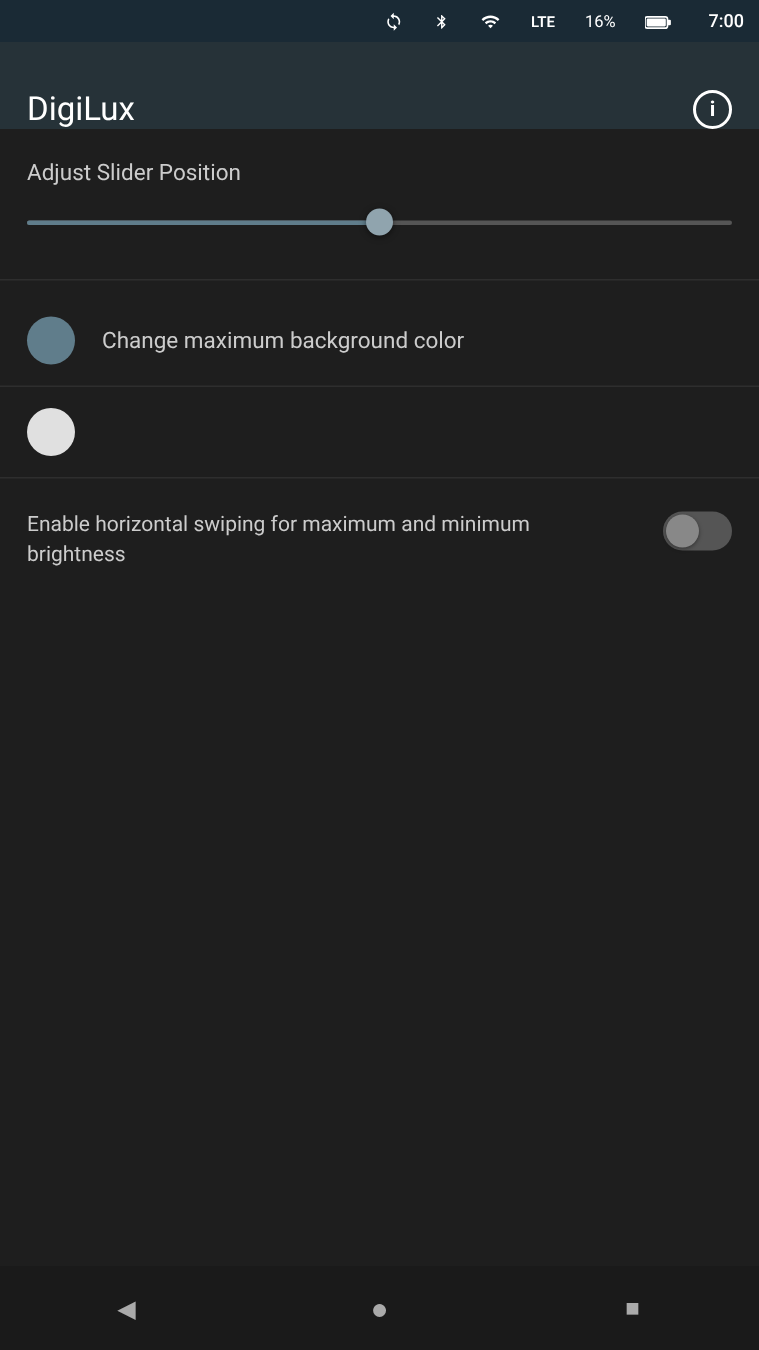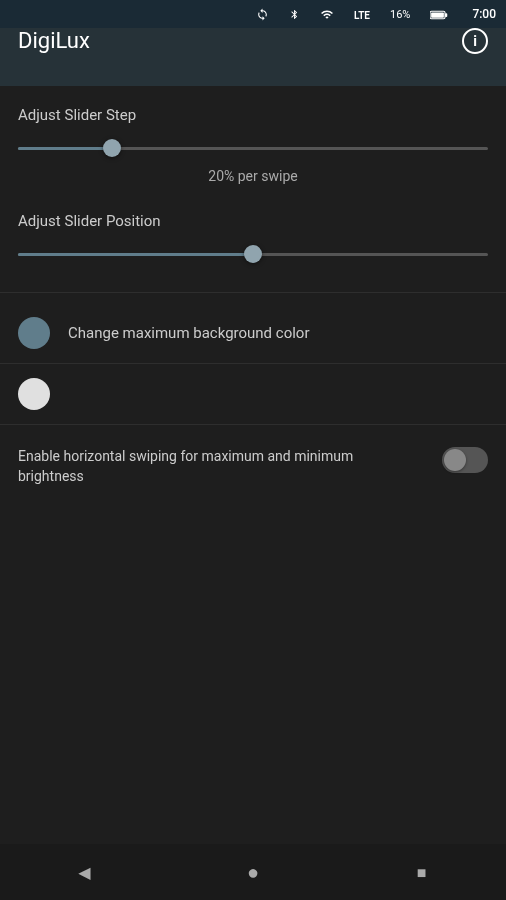--- a/index.html
+++ b/index.html
@@ -41,21 +41,21 @@
       font-size: 12px;
       font-weight: 500;
       margin-left: 4px;
     }
 
     
     .app-bar {
       background-color: #263238;
       height: 58px;
       display: flex;
-      align-items: flex-start;
+      align-items: flex-end;
       justify-content: space-between;
       padding: 0 18px;
     }
 
     .app-title {
       font-size: 22px;
       font-weight: 400;
       color: #ffffff;
     }
 
@@ -266,30 +266,20 @@
   </div>
 </div>
 
 <div class="app-bar">
   <span class="app-title">DigiLux</span>
   <div class="info-icon">i</div>
 </div>
 
 <div class="content">
 
-  <div class="section">
-    <div class="section-title">Adjust Slider Step</div>
-    <div class="slider-container">
-      <div class="slider-track">
-        <div class="slider-fill" style="width: 20%;"></div>
-        <div class="slider-thumb" style="left: 20%;"></div>
-      </div>
-    </div>
-    <div class="slider-value">20% per swipe</div>
-  </div>
 
   <div class="section">
     <div class="section-title">Adjust Slider Position</div>
     <div class="slider-container">
       <div class="slider-track">
         <div class="slider-fill" style="width: 50%;"></div>
         <div class="slider-thumb" style="left: 50%;"></div>
       </div>
     </div>
   </div>

